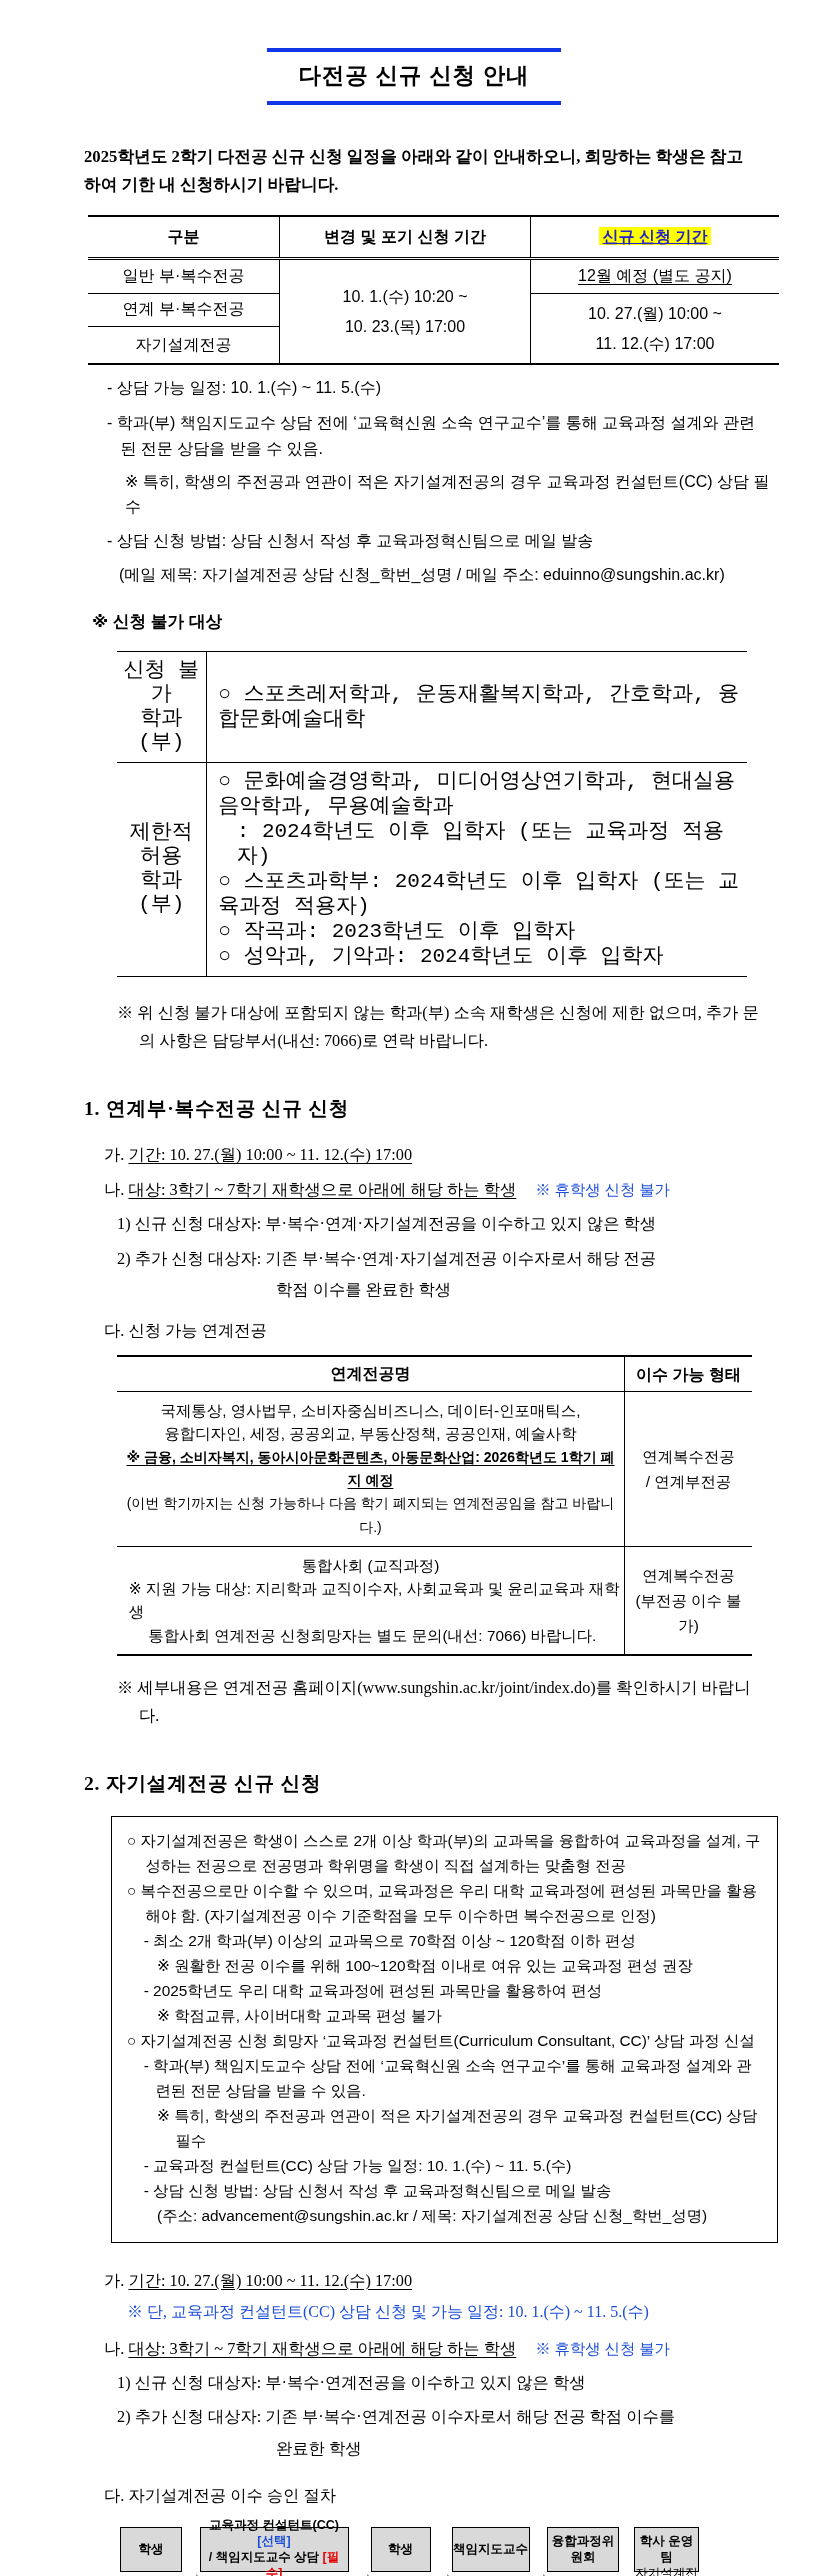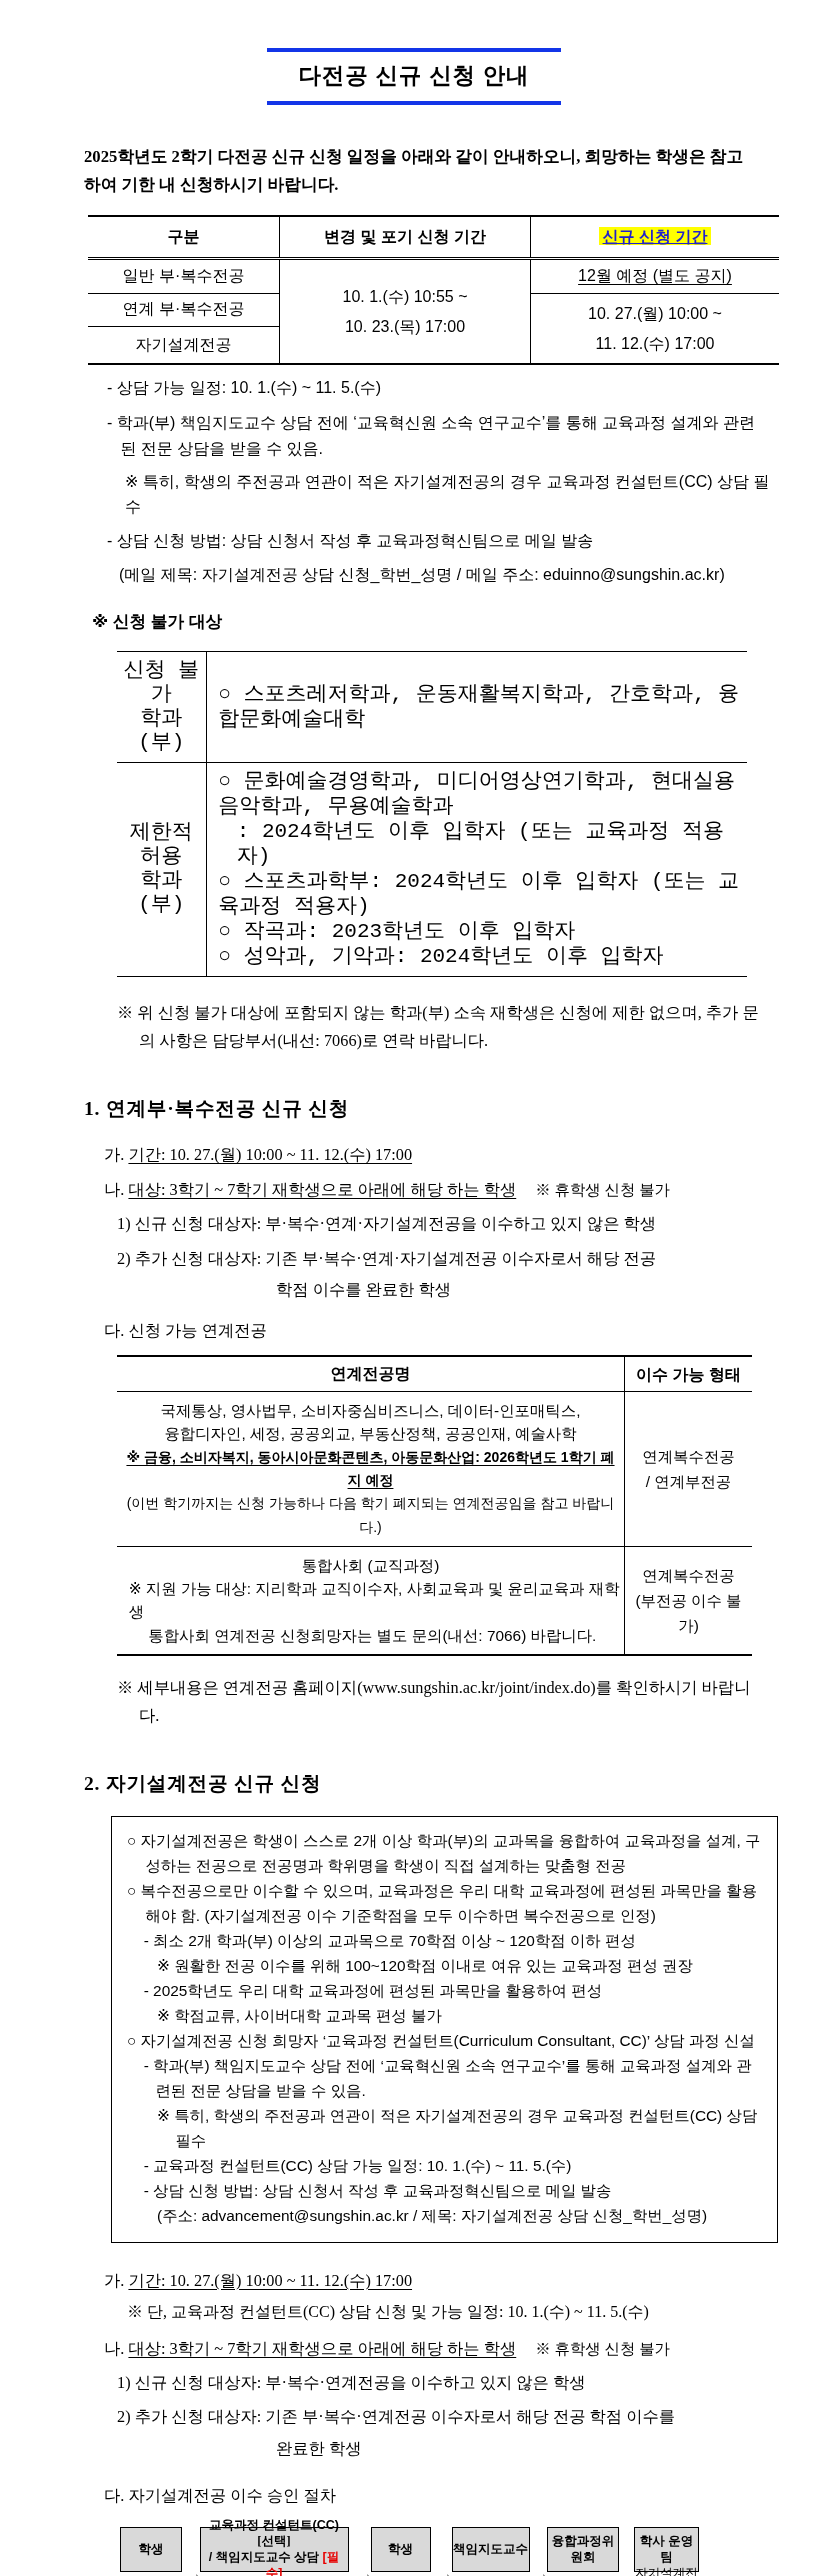--- a/index.html
+++ b/index.html
@@ -1,18 +1,18 @@
 <!DOCTYPE html>
 <html style="font-size:13.4px"><head>
 <meta charset="utf-8">
 <style>
   html,body{margin:0;padding:0;background:#ffffff;}
   body{width:828px;font-family:"Liberation Serif","DejaVu Serif",serif;color:#000;}
   .page{position:relative;width:828px;min-height:2576px;overflow:hidden;}
-  .blue{color:#000000;font-family:Liberation Serif, serif;}
+  .blue{color:#1d4ed8;}
   .red{color:#e60000;}
   .bold{font-weight:bold;}
   .u{text-decoration:underline;text-underline-offset:3.3px;}
   
   .banner{width:294px;margin:48px auto 0 auto;border-top:4.2px solid #1335e8;border-bottom:4.2px solid #1335e8;padding:8.4px 0 10px 0;text-align:center;}
   .banner h1{margin:0;font-family:"Liberation Sans","DejaVu Sans",sans-serif;font-size:22.5px;font-weight:bold;letter-spacing:0.8px;}
   
   .intro{margin:38px 77px 12px 84px;font-size:16.7px;font-weight:bold;line-height:27.6px;}
   
   table{border-collapse:collapse;}
@@ -89,21 +89,21 @@
       <tr>
         <th style="width:181px;">구분</th>
         <th class="vline" style="width:240px;">변경 및 포기 신청 기간</th>
         <th class="vline" style="width:238px;"><span class="hl-yellow">신규 신청 기간</span></th>
       </tr>
     </thead>
     <tbody>
       <tr class="r1">
         <td>일반 부·복수전공</td>
         <td class="vline" rowspan="3">
-          <div class="period-line">10. 1.(수) 10:55 ~</div>
+          <div class="period-line">10. 1.(수) 10:20 ~</div>
           <div class="period-line">10. 23.(목) 17:00</div>
         </td>
         <td class="vline"><span class="u">12월 예정 (별도 공지)</span></td>
       </tr>
       <tr class="r2">
         <td class="hline">연계 부·복수전공</td>
         <td class="vline hline" rowspan="2">
           <div class="period-line">10. 27.(월) 10:00 ~</div>
           <div class="period-line">11. 12.(수) 17:00</div>
         </td>

